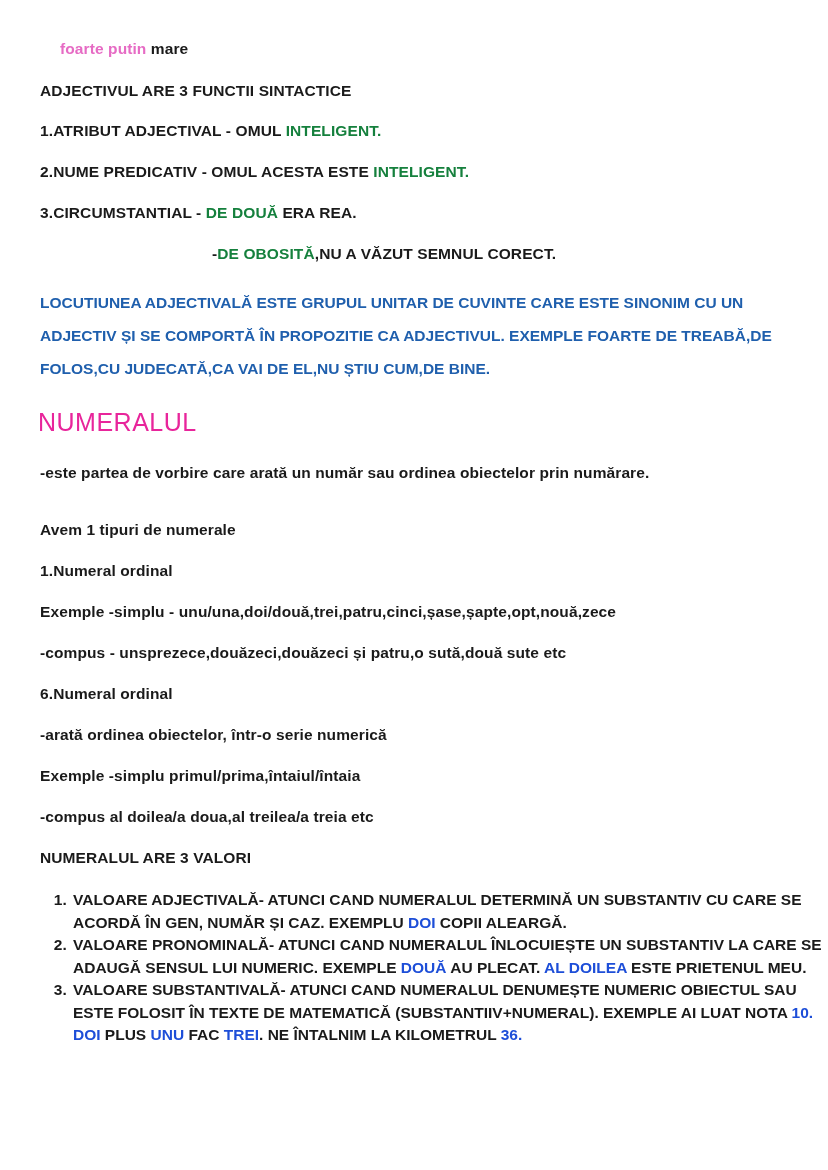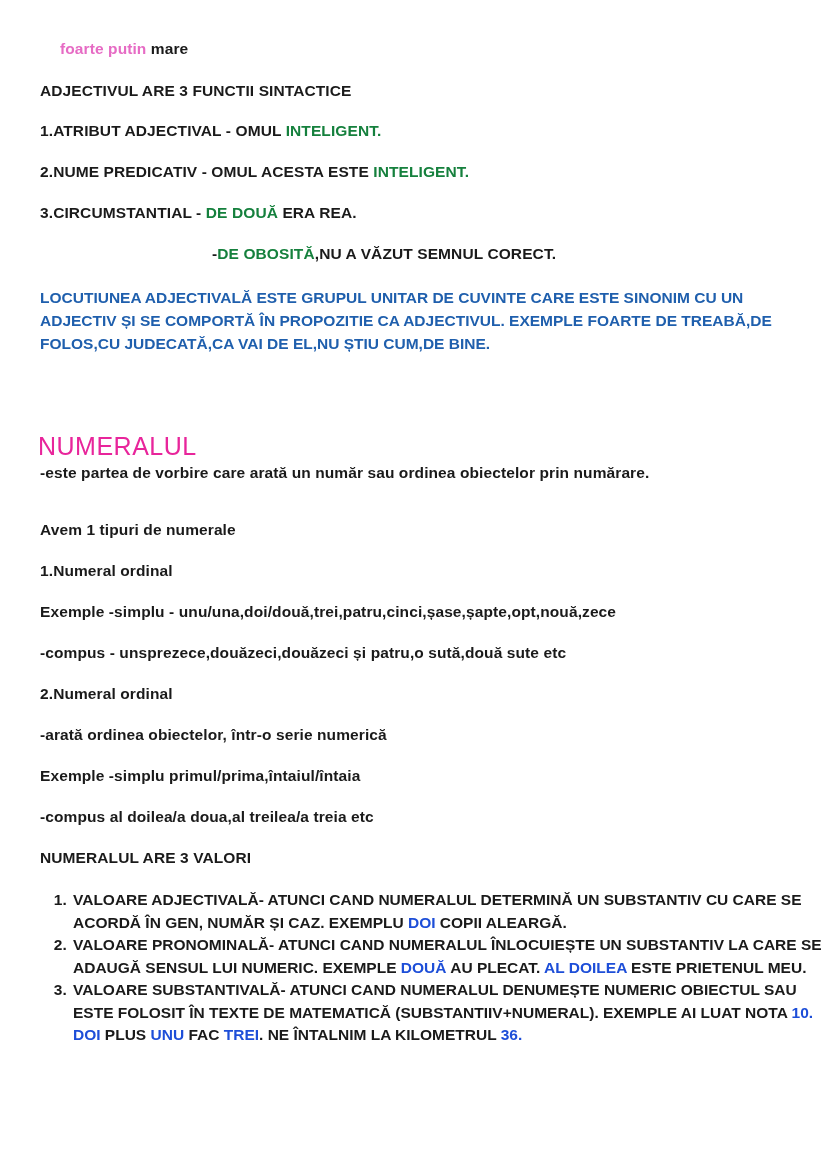--- a/index.html
+++ b/index.html
@@ -2,24 +2,24 @@
 <html><head>
 <meta charset="utf-8">
 <style>
   html, body { margin: 0; padding: 0; background: #ffffff; }
   body { width: 828px; height: 1170px; position: relative; overflow: hidden;
          font-family: "Liberation Sans", "DejaVu Sans", sans-serif; color: #1a1a1a; }
   .line { position: absolute; left: 40px; font-size: 15.5px; font-weight: bold; white-space: nowrap; letter-spacing: 0.1px; }
   .pink-light { color: #e66bc4; margin-left: 20px; }
   .orange { color: #15803d; }
   .purple { color: #1d4ed8; }
-  .heading { position: absolute; left: 38px; top: 432px; font-size: 25px; color: #e8259b;
+  .heading { position: absolute; left: 38px; top: 408px; font-size: 25px; color: #e8259b;
              font-weight: normal; letter-spacing: 0.5px; }
   .blue-par { position: absolute; left: 40px; top: 286px; width: 760px; font-size: 15.5px;
-              font-weight: bold; line-height: 23px; color: #1f5fad; }
+              font-weight: bold; line-height: 33px; color: #1f5fad; }
   ol.values { position: absolute; left: 40px; top: 889px; width: 760px; margin: 0; padding: 0 0 0 31px;
               font-size: 15.5px; font-weight: bold; line-height: 22.5px; }
   ol.values li { padding-left: 2px; }
   ol.values li::marker { font-weight: bold; }
 </style>
 </head>
 <body>
 
 <div>
 
@@ -47,21 +47,21 @@
 
   <div class="blue-par">LOCUTIUNEA ADJECTIVALĂ ESTE GRUPUL UNITAR DE CUVINTE CARE ESTE SINONIM CU UN ADJECTIV ȘI SE COMPORTĂ ÎN PROPOZITIE CA ADJECTIVUL. EXEMPLE FOARTE DE TREABĂ,DE FOLOS,CU JUDECATĂ,CA VAI DE EL,NU ȘTIU CUM,DE BINE.</div>
 
   <div class="heading">NUMERALUL</div>
 
   <div class="line" style="top:464px;text-align:right;">-este partea de vorbire care arată un număr sau ordinea obiectelor prin numărare.</div>
   <div class="line" style="top:521px;">Avem 1 tipuri de numerale</div>
   <div class="line" style="top:562px;">1.Numeral ordinal</div>
   <div class="line" style="top:603px;">Exemple  -simplu - unu/una,doi/două,trei,patru,cinci,șase,șapte,opt,nouă,zece</div>
   <div class="line" style="top:644px;">-compus -  unsprezece,douăzeci,douăzeci și patru,o sută,două sute etc</div>
-  <div class="line" style="top:685px;">2.Numeral ordinal</div>
+  <div class="line" style="top:685px;">6.Numeral ordinal</div>
   <div class="line" style="top:726px;">-arată ordinea obiectelor, într-o serie numerică</div>
   <div class="line" style="top:767px;">Exemple  -simplu primul/prima,întaiul/întaia</div>
   <div class="line" style="top:808px;">-compus  al doilea/a doua,al treilea/a treia etc</div>
   <div class="line" style="top:849px;">NUMERALUL ARE 3 VALORI</div>
 
   <ol class="values">
     <li>
       <span>VALOARE ADJECTIVALĂ- ATUNCI CAND NUMERALUL DETERMINĂ UN SUBSTANTIV CU CARE SE ACORDĂ ÎN GEN, NUMĂR ȘI CAZ.  EXEMPLU  </span><span class="purple">DOI</span><span> COPII ALEARGĂ.</span>
     </li>
     <li>

